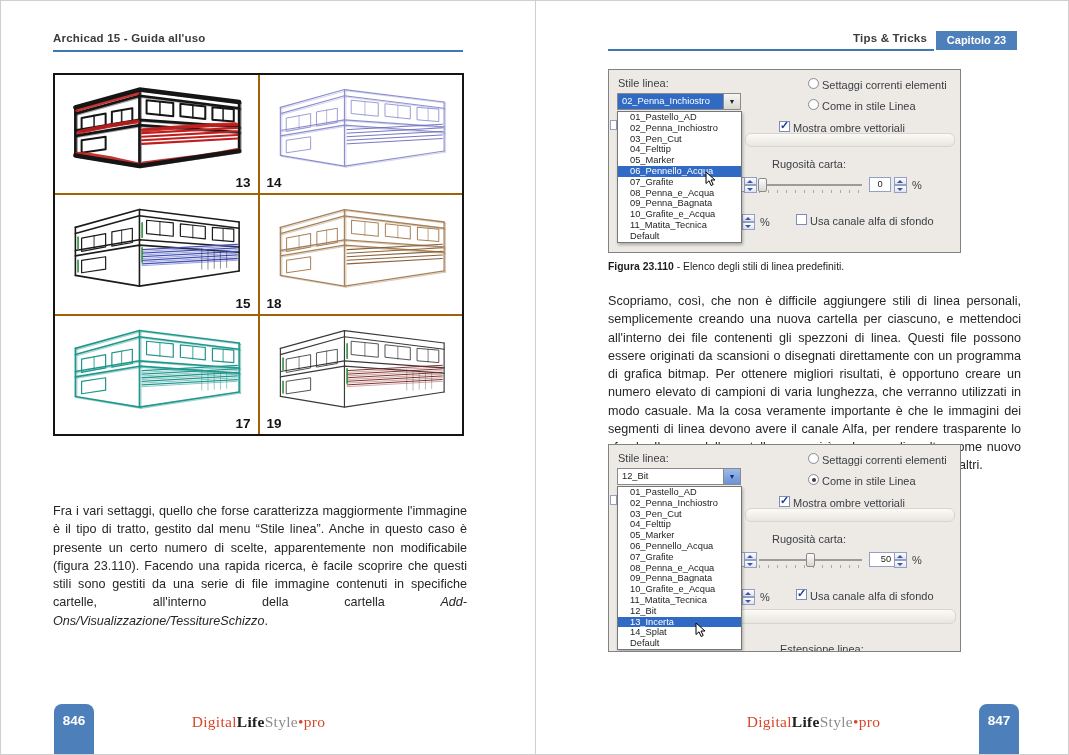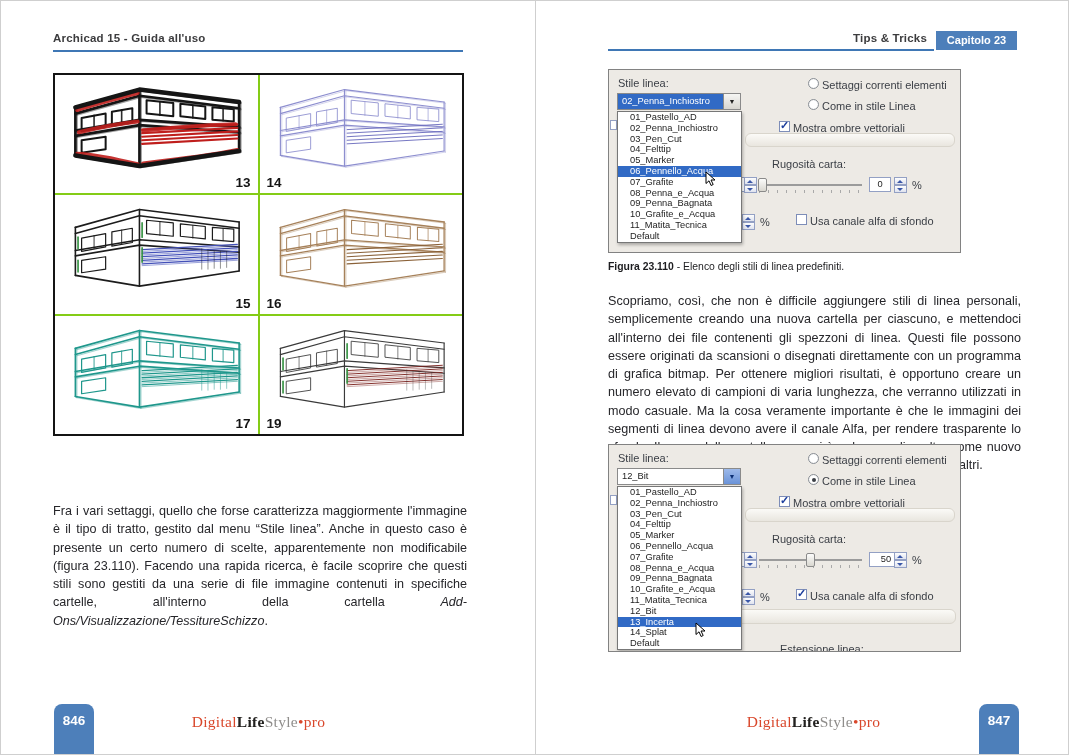--- a/index.html
+++ b/index.html
@@ -16,21 +16,21 @@
     font-weight:bold;font-size:13.5px;text-align:center;padding-top:9px;border-radius:8px 8px 0 0;box-sizing:border-box;}
   .logo{position:absolute;width:411px;text-align:center;font-family:"Liberation Serif",serif;
     font-size:15.5px;letter-spacing:.3px;white-space:nowrap;}
   .logo .p1{color:var(--logo-digital,#d9472b);}
   .logo .p2{color:var(--logo-life,#22211f);font-weight:bold;}
   .logo .p3{color:var(--logo-style,#8f8d8b);}
   .logo .p4{color:var(--logo-pro,#d9472b);}
 
   
   #render-grid{position:absolute;left:52px;top:72px;width:411px;height:363px;border:2px solid #141414;
-    display:grid;grid-template-columns:1fr 1fr;grid-template-rows:1fr 1fr 1fr;background:#84cc16;
+    display:grid;grid-template-columns:1fr 1fr;grid-template-rows:1fr 1fr 1fr;background:#a16207;
     grid-gap:2px;box-sizing:border-box;}
   .cell{position:relative;background:#fff;overflow:hidden;}
   .cell svg{position:absolute;left:1px;top:1px;}
   .cnum{position:absolute;bottom:3px;font-weight:bold;font-size:13.5px;color:#141414;}
   .cnum.r{right:7px}.cnum.l{left:7px}
 
   .caption{position:absolute;font-size:10.4px;line-height:1.38;color:#1d1d20;text-align:justify;}
   .body-text{position:absolute;font-size:12.6px;line-height:1.45;color:#26262a;text-align:justify;}
   .it{font-style:italic;}
 
@@ -245,21 +245,21 @@
             <path d="M174,34 L174,48" fill="none" stroke="#a6815a" stroke-width="0.8999999999999999" stroke-linecap="round" stroke-linejoin="round" opacity="0.9"></path>
             <path d="M29,42 L29,57" fill="none" stroke="#a6815a" stroke-width="0.8999999999999999" stroke-linecap="round" stroke-linejoin="round" opacity="0.9"></path>
             <path d="M60,36 L60,52" fill="none" stroke="#a6815a" stroke-width="0.8999999999999999" stroke-linecap="round" stroke-linejoin="round" opacity="0.9"></path>
             <path d="M83,58 L190,52" fill="none" stroke="#8a6138" stroke-width="1.2000000000000002" stroke-linecap="round" stroke-linejoin="round" opacity="1"></path>
             <path d="M83,62 L190,56" fill="none" stroke="#8a6138" stroke-width="1.2000000000000002" stroke-linecap="round" stroke-linejoin="round" opacity="1"></path>
             <path d="M83,66 L190,60" fill="none" stroke="#8a6138" stroke-width="1.2000000000000002" stroke-linecap="round" stroke-linejoin="round" opacity="1"></path>
             <path d="M83,70 L190,64" fill="none" stroke="#8a6138" stroke-width="1.2000000000000002" stroke-linecap="round" stroke-linejoin="round" opacity="1"></path>
             <path d="M83,74 L190,68" fill="none" stroke="#8a6138" stroke-width="1.2000000000000002" stroke-linecap="round" stroke-linejoin="round" opacity="1"></path>
           </svg>
         </div>
-        <span class="cnum l">16</span>
+        <span class="cnum l">18</span>
       </div>
       <div class="cell">
         <div style="position: absolute; inset: 2px 2px 14px;">
           <svg width="100%" height="100%" viewBox="0 0 200 115" preserveAspectRatio="xMidYMid meet">
             <path d="M8,33 L80,13 L192,27" fill="none" stroke="#1f978c" stroke-width="1.4400000000000002" stroke-linecap="round" stroke-linejoin="round" opacity="0.4" transform="translate(1.6,1.3)"></path>
             <path d="M8,40 L80,20 L192,34" fill="none" stroke="#1f978c" stroke-width="1.4400000000000002" stroke-linecap="round" stroke-linejoin="round" opacity="0.4" transform="translate(1.6,1.3)"></path>
             <path d="M8,33 L8,87" fill="none" stroke="#1f978c" stroke-width="1.4400000000000002" stroke-linecap="round" stroke-linejoin="round" opacity="0.4" transform="translate(1.6,1.3)"></path>
             <path d="M192,27 L192,82" fill="none" stroke="#1f978c" stroke-width="1.4400000000000002" stroke-linecap="round" stroke-linejoin="round" opacity="0.4" transform="translate(1.6,1.3)"></path>
             <path d="M80,13 L80,99" fill="none" stroke="#1f978c" stroke-width="1.4400000000000002" stroke-linecap="round" stroke-linejoin="round" opacity="0.4" transform="translate(1.6,1.3)"></path>
             <path d="M8,59 L80,47 L192,55" fill="none" stroke="#1f978c" stroke-width="1.4400000000000002" stroke-linecap="round" stroke-linejoin="round" opacity="0.4" transform="translate(1.6,1.3)"></path>

